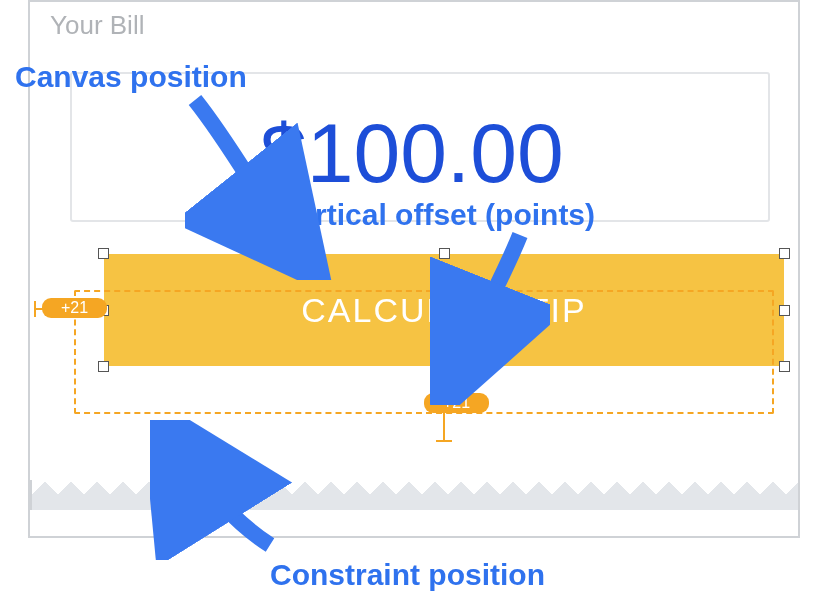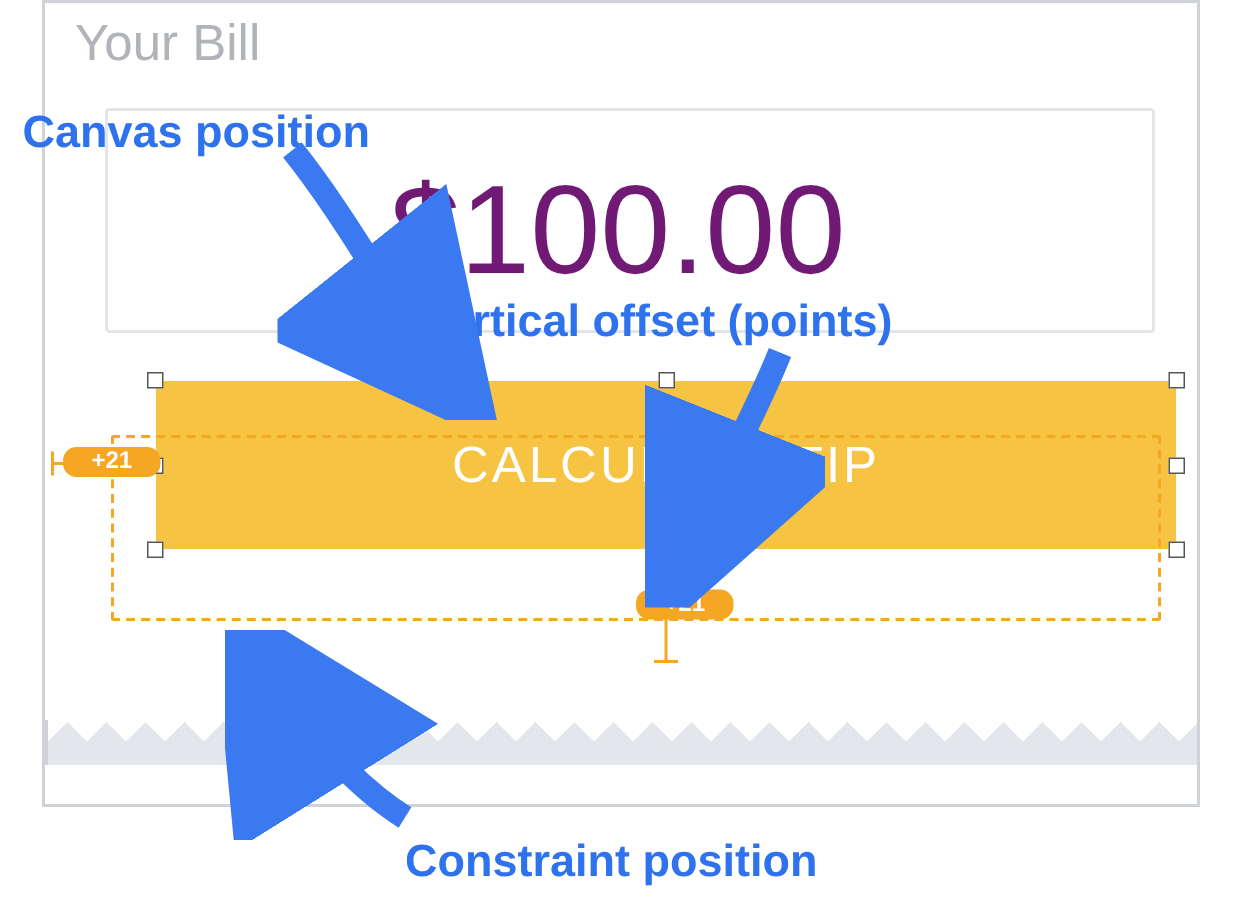--- a/index.html
+++ b/index.html
@@ -1,22 +1,22 @@
 <!DOCTYPE html>
 <html><head>
 <meta charset="utf-8">
 <style>
   * { box-sizing: border-box; margin: 0; padding: 0; }
   html, body { width: 828px; height: 600px; font-family: -apple-system, Helvetica, Arial, sans-serif; background: #fff; overflow: hidden; }
   .frame { position: absolute; left: 28px; top: 0; width: 772px; height: 538px; border: 2px solid #cfd2d6; background: #fff; }
 
-  .label-text { position: absolute; left: 50px; top: 10px; font-size: 34px; color: #b0b3b7; }
+  .label-text { position: absolute; left: 50px; top: 10px; font-size: 26px; color: #b0b3b7; }
 
   .input-box { position: absolute; left: 70px; top: 72px; width: 700px; height: 150px; border: 2px solid #e3e5e8; border-radius: 3px; }
-  .amount { position: absolute; left: 260px; top: 105px; font-size: 84px; font-weight: 500; color: #701a75; text-align: right; }
+  .amount { position: absolute; left: 260px; top: 105px; font-size: 84px; font-weight: 500; color: #1d4ed8; text-align: right; }
 
   .btn { position: absolute; left: 104px; top: 254px; width: 680px; height: 112px; background: #f6c343; display: flex; align-items: center; justify-content: center; }
   .btn-text { font-size: 34px; letter-spacing: 2px; color: #fff; font-weight: 400; }
 
   .sel-handle { position: absolute; width: 11px; height: 11px; background: #fff; border: 1px solid #555; }
   .sh-tl { left: 98px;  top: 248px; }
   .sh-tm { left: 439px; top: 248px; }
   .sh-tr { left: 779px; top: 248px; }
   .sh-ml { left: 98px;  top: 305px; }
   .sh-mr { left: 779px; top: 305px; }
@@ -31,28 +31,28 @@
     border-radius: 2px;
   }
 
   .offset-vert-line { position: absolute; left: 443px; top: 362px; width: 2px; height: 80px; background: #f5a623; }
   .offset-vert-cap  { position: absolute; left: 436px; top: 440px; width: 16px; height: 2px; background: #f5a623; }
   .offset-horz-line { position: absolute; left: 35px;  top: 308px; width: 70px; height: 2px; background: #f5a623; }
   .offset-horz-cap  { position: absolute; left: 34px;  top: 301px; width: 2px; height: 16px; background: #f5a623; }
 
   .badge {
     position: absolute; background: #f5a623; color: #fff;
-    font-size: 16px; font-weight: 700; padding: 1px 19px;
+    font-size: 16px; font-weight: 400; padding: 1px 19px;
     border-radius: 9px; line-height: 18px;
   }
   .badge-h { left: 42px;  top: 298px; }
   .badge-v { left: 424px; top: 393px; }
 
   .anno { position: absolute; color: #2f72ee; font-weight: 700; font-size: 30px; }
-  .anno1 { left: 15px;  top: 72px; }
+  .anno1 { left: 15px;  top: 60px; }
   .anno2 { left: 280px; top: 198px; }
   .anno3 { left: 270px; top: 558px; }
 
   .arrow { position: absolute; pointer-events: none; }
 
   .zigzag {
     position: absolute; left: 30px; top: 480px; width: 770px; height: 30px;
     background:
       linear-gradient(135deg, #fff 10px, transparent 0) 0 0,
       linear-gradient(-135deg, #fff 10px, transparent 0) 0 0;

